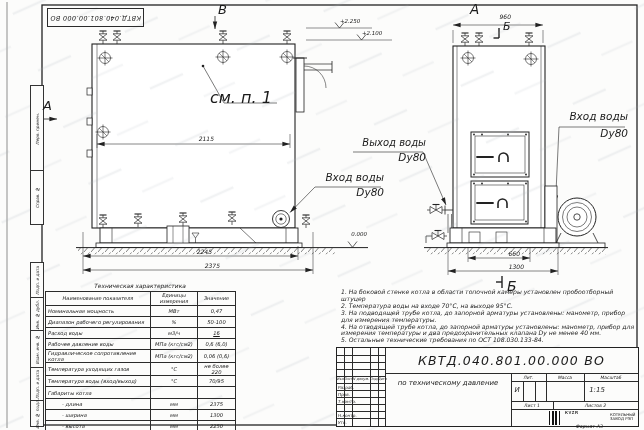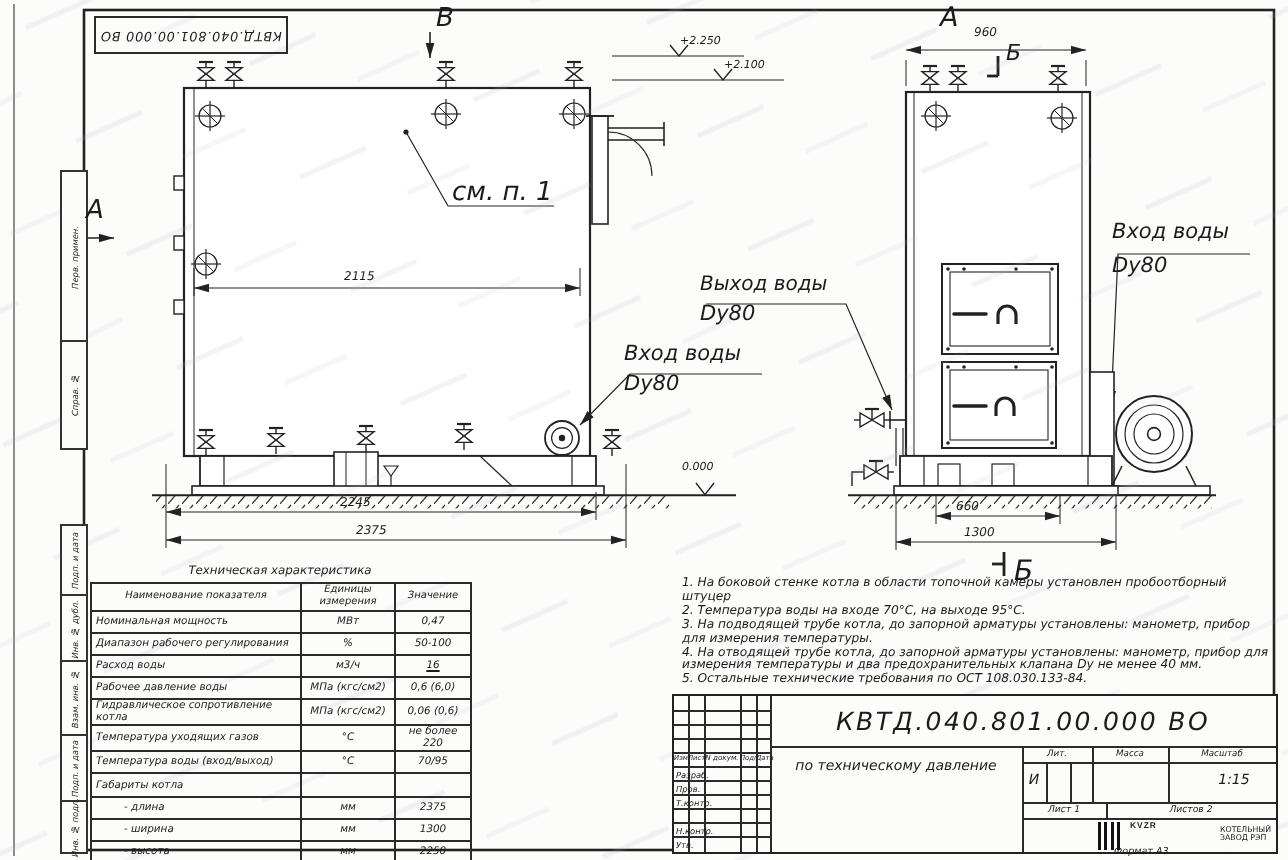--- a/index.html
+++ b/index.html
@@ -1,20 +1,20 @@
 <!DOCTYPE html>
 <html><head>
 <meta charset="utf-8">
 <style>
   html,body{margin:0;padding:0;background:#e8e8e8}
   .sheet{position:relative;width:644px;height:430px;background:#fcfcfb;overflow:hidden;
          font-family:"DejaVu Sans",sans-serif;font-style:italic;color:#1b1b1b}
   .sheet svg{position:absolute;left:0;top:0}
   .lbl{position:absolute;white-space:nowrap;line-height:1.05}
-  .ctr{text-align:left}
+  .ctr{text-align:right}
   
   .stamp{position:absolute;left:47px;top:8px;width:95px;height:17px;border:1px solid #2b2b2b;
          display:flex;align-items:center;justify-content:center}
   .stamp span{transform:rotate(180deg);font-size:6.4px;letter-spacing:.4px}
   
   .mcell{position:absolute;left:30px;width:12px;border:0.8px solid #333;display:flex;align-items:center;justify-content:center;background:#fcfcfb}
   .mcell span{writing-mode:vertical-rl;transform:rotate(180deg);font-size:4.2px;white-space:nowrap}
   
   .notes{position:absolute;left:341px;top:289px;width:295px;font-size:6.1px;line-height:6.9px}
   
@@ -256,21 +256,21 @@
     </div>
 <div class="mcell" style="top:400px;height:25px">
       <span>Инв. № подл.</span>
     </div>
 
 <span class="lbl" style="left:43px;top:99px;font-size:13px">А</span>
 <span class="lbl" style="left:218px;top:3px;font-size:13px">В</span>
 <span class="lbl" style="left:470px;top:2px;font-size:13.5px">А</span>
 <span class="lbl" style="left:503px;top:21px;font-size:11px">Б</span>
 <span class="lbl" style="left:507px;top:279px;font-size:14px">Б</span>
-<span class="lbl" style="left:226px;top:90px;font-size:13px">см. п. 1</span>
+<span class="lbl" style="left:210px;top:90px;font-size:16px">см. п. 1</span>
 
 <span class="lbl ctr" style="left:172px;top:135.5px;width:42px;font-size:6px">2115</span>
 <span class="lbl ctr" style="left:170px;top:248.5px;width:42px;font-size:6px">2245</span>
 <span class="lbl ctr" style="left:178px;top:262.5px;width:42px;font-size:6px">2375</span>
 <span class="lbl ctr" style="left:487px;top:13.5px;width:24px;font-size:6px">960</span>
 <span class="lbl ctr" style="left:478px;top:250.5px;width:42px;font-size:6px">660</span>
 <span class="lbl ctr" style="left:482px;top:263.5px;width:42px;font-size:6px">1300</span>
 
 <span class="lbl" style="left:340px;top:19px;font-size:5.5px">+2.250</span>
 <span class="lbl" style="left:362px;top:31px;font-size:5.5px">+2.100</span>
@@ -405,21 +405,21 @@
 
   <div class="desig">КВТД.040.801.00.000 ВО</div>
   <div class="docname">
     <div>по техническому давление</div>
   </div>
 
   <span class="s" style="left:174px;top:27px;width:35px;text-align:center;font-size:4.4px">Лит.</span>
   <span class="s" style="left:209px;top:27px;width:38px;text-align:center;font-size:4.4px">Масса</span>
   <span class="s" style="left:247px;top:27px;width:54px;text-align:center;font-size:4.4px">Масштаб</span>
   <span class="s" style="left:174px;top:38px;width:12px;text-align:center;font-size:7px">И</span>
-  <span class="s" style="left:253px;top:38px;width:54px;text-align:center;font-size:7px">1:15</span>
+  <span class="s" style="left:233px;top:38px;width:54px;text-align:center;font-size:7px">1:15</span>
 
   <div class="s" style="left:174px;top:54.5px;width:42px;text-align:center;font-size:4.6px">
     <span>Лист</span> <span>1</span>
   </div>
   <div class="s" style="left:216px;top:54.5px;width:85px;text-align:center;font-size:4.6px">
     <span>Листов</span> <span>2</span>
   </div>
 
   <div class="barcode"></div>
   <span class="s logo" style="left:228px;top:62px">KVZR</span>

